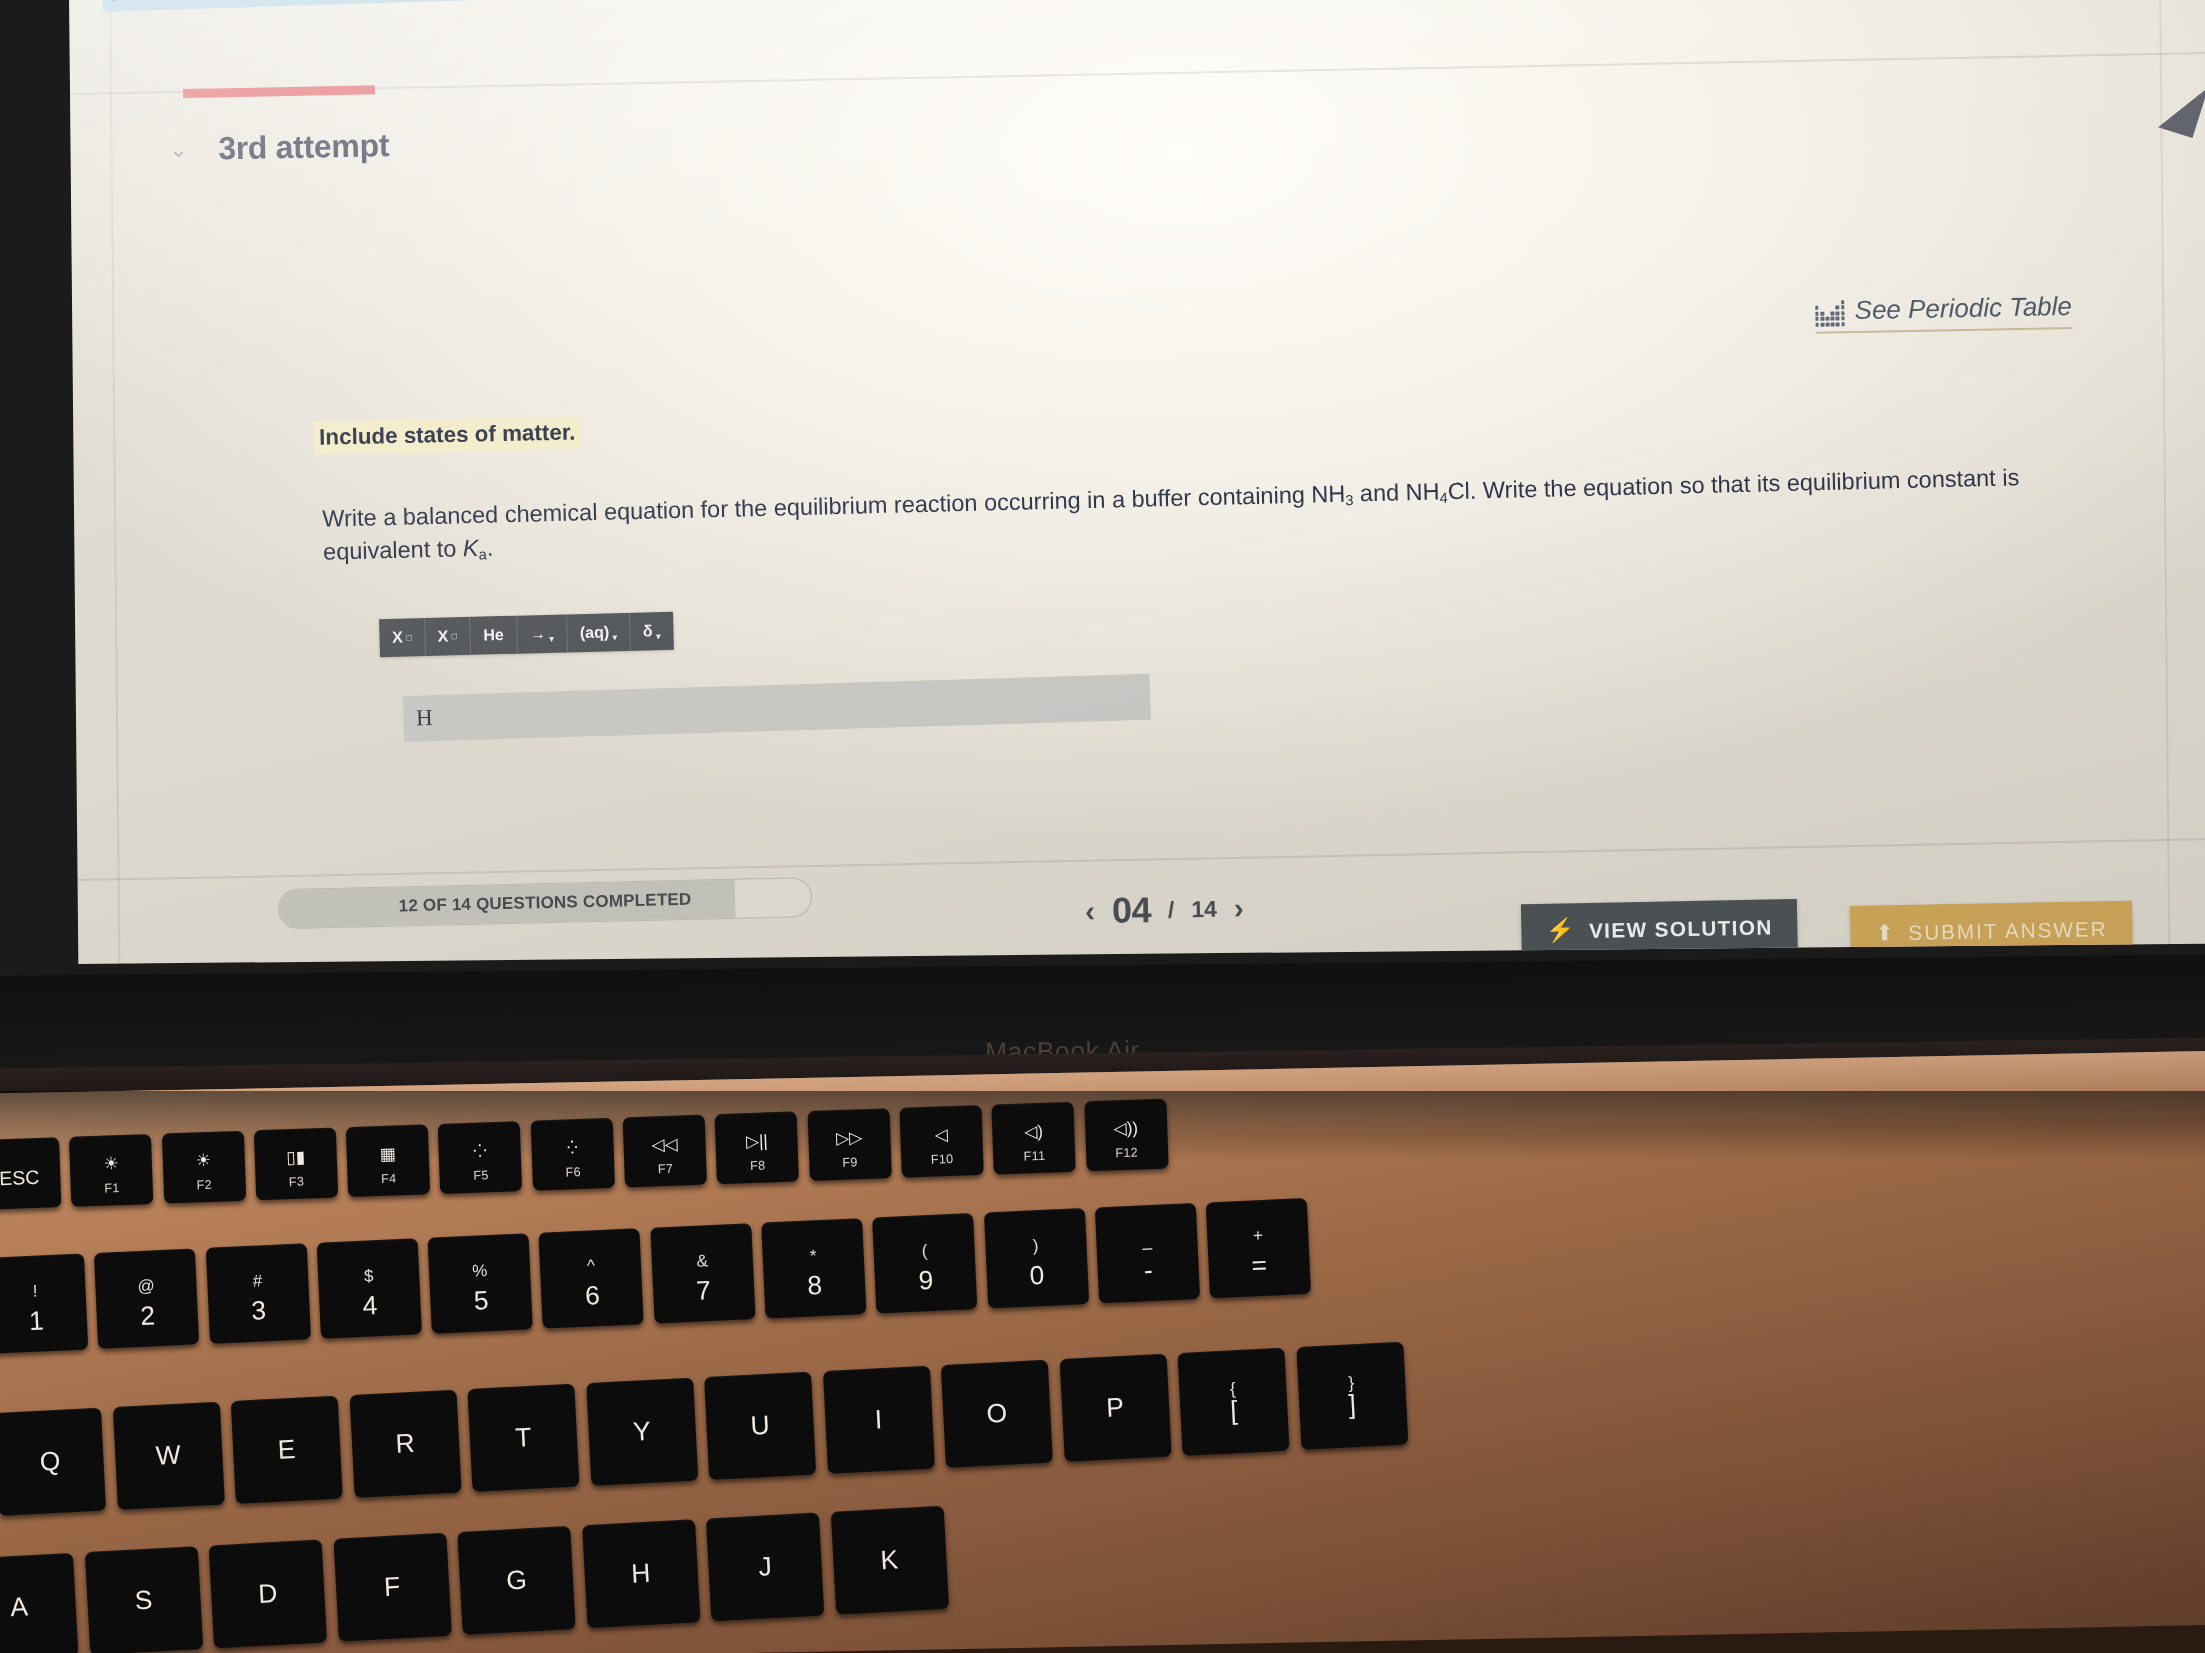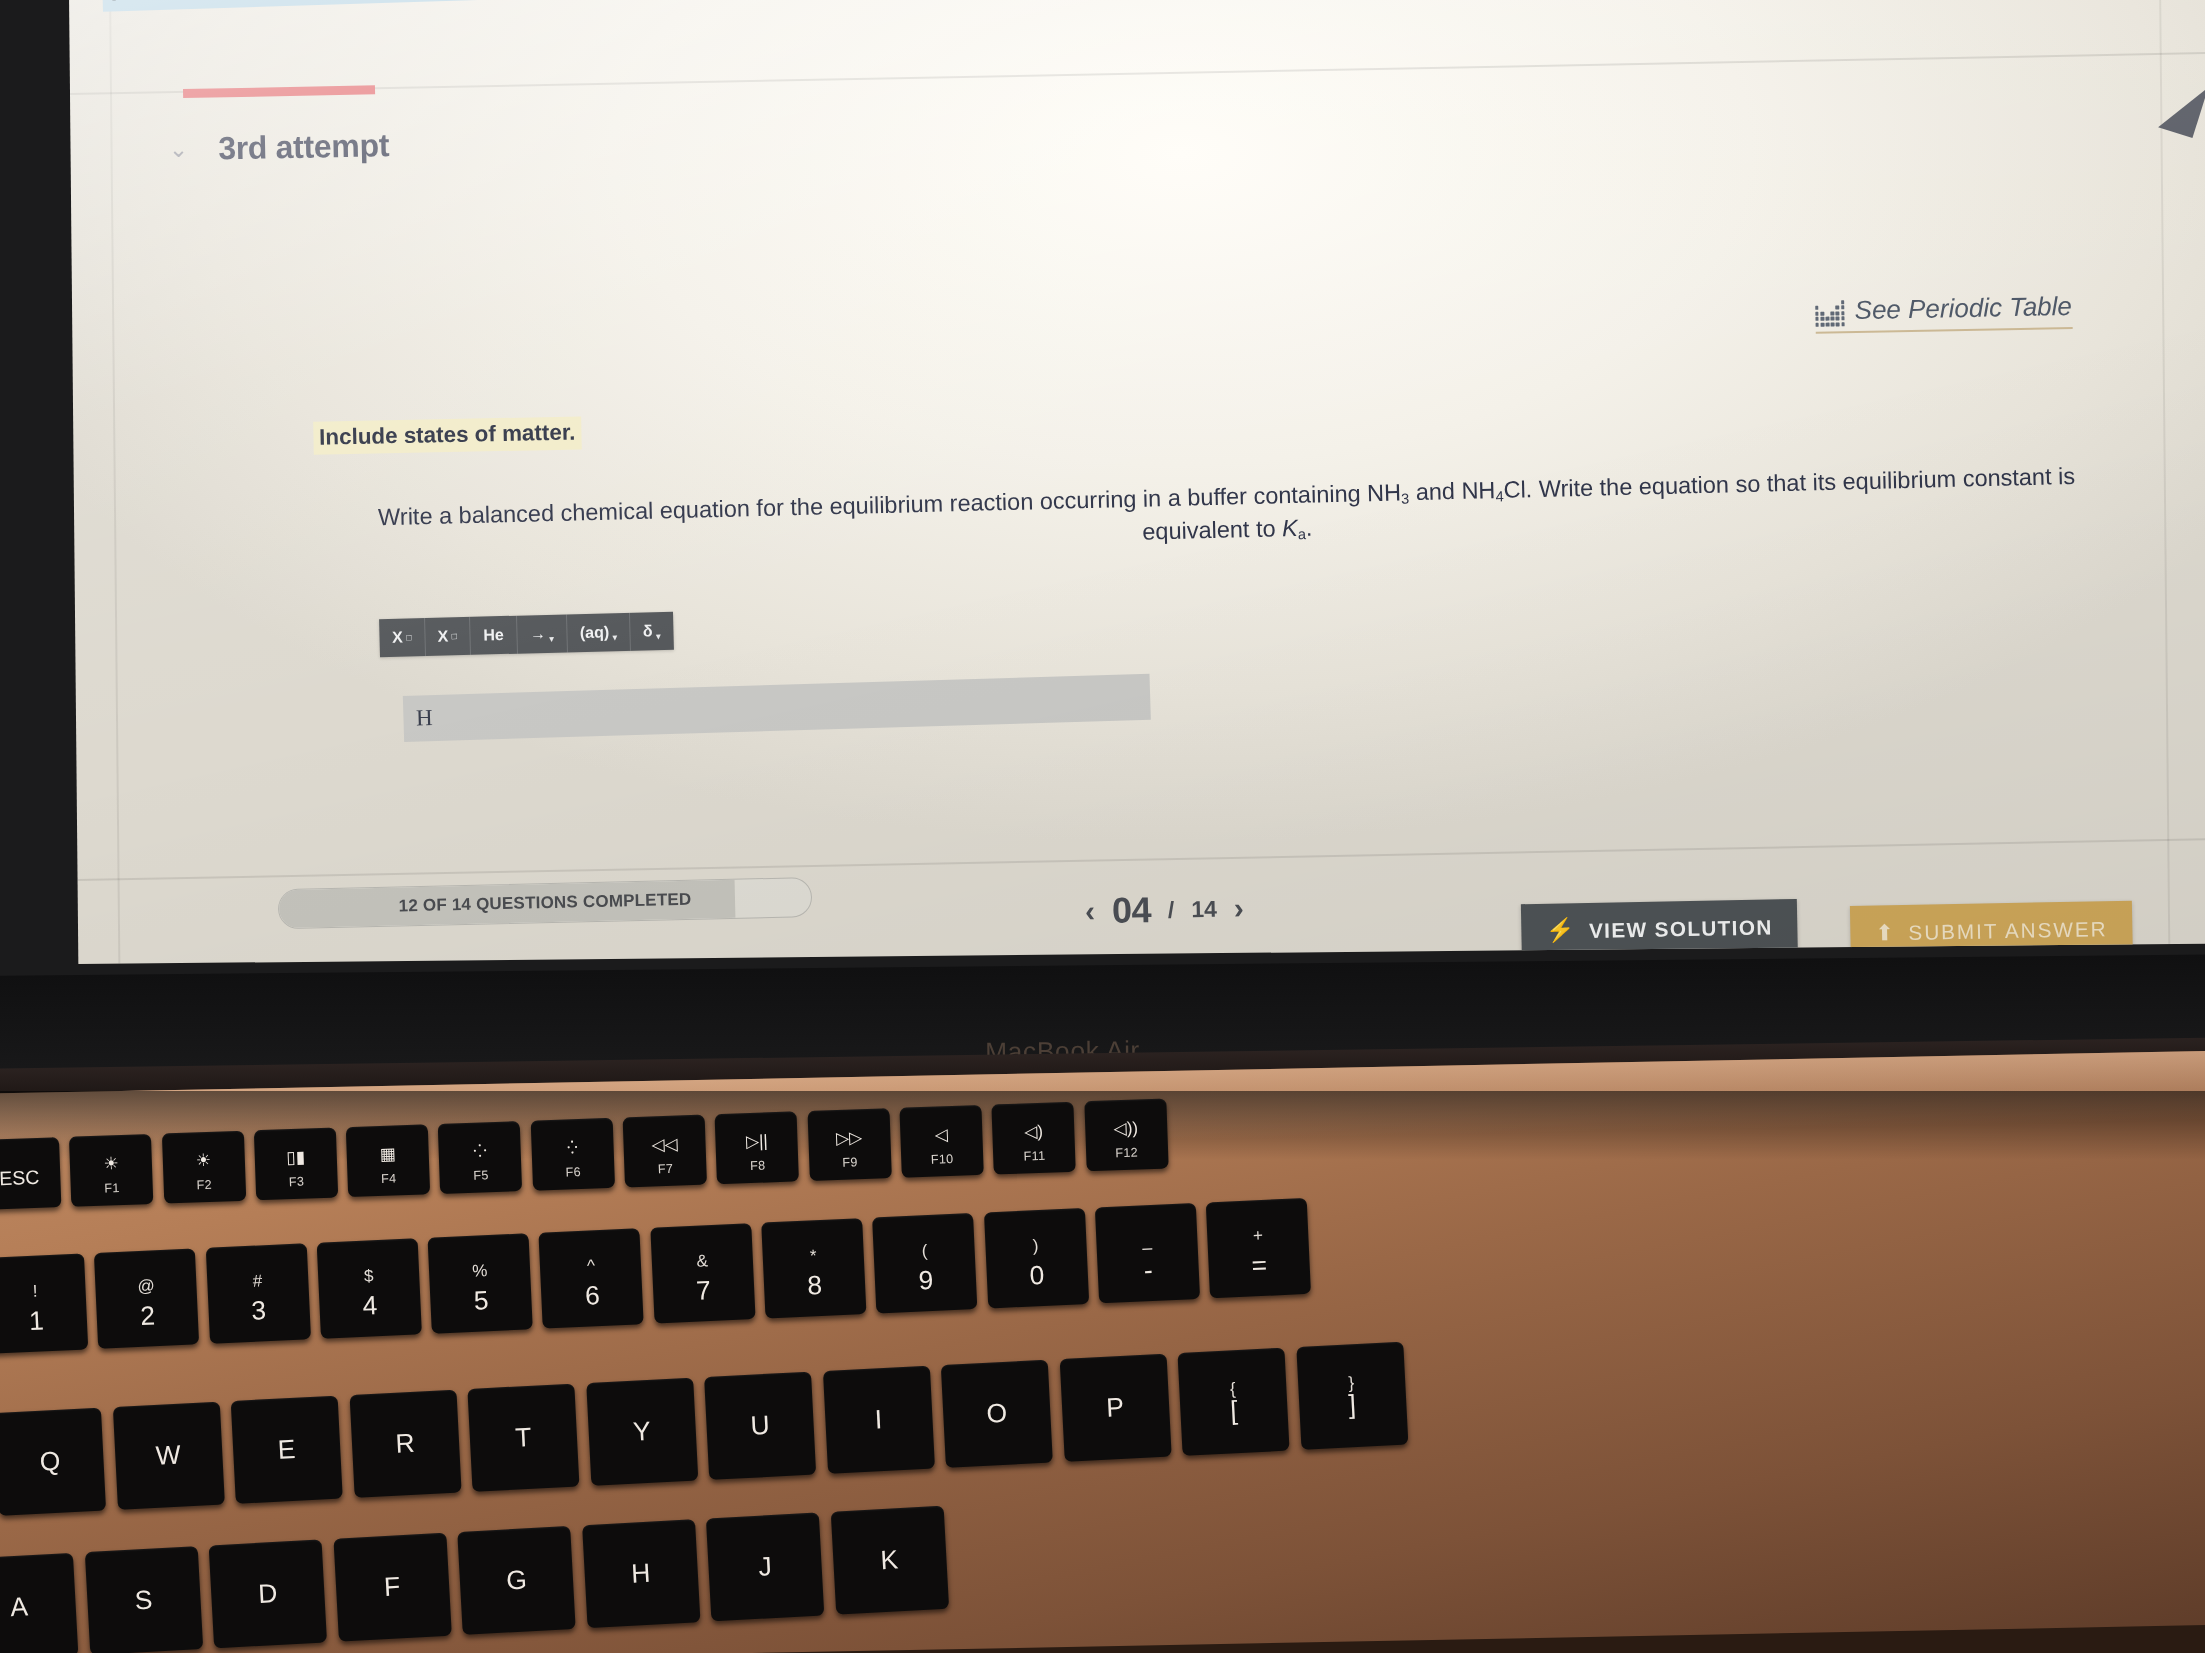--- a/index.html
+++ b/index.html
@@ -4,21 +4,21 @@
 <style>
   * { margin:0; padding:0; box-sizing:border-box; }
   html,body { width:2205px; height:1654px; overflow:hidden; }
   body {
     font-family:"Liberation Sans", sans-serif;
     background:#2a1b12;
     position:relative;
   }
 
   
-  #scene { position:absolute; inset:0; overflow:hidden;text-align:center; }
+  #scene { position:absolute; inset:0; overflow:hidden; }
 
   
   #lid {
     position:absolute; left:-23px; top:-11.5px; width:2251px; height:1028px;
     background:#1b1b1c;
     transform:rotate(-0.55deg);
     transform-origin:0 0;
   }
 
   

